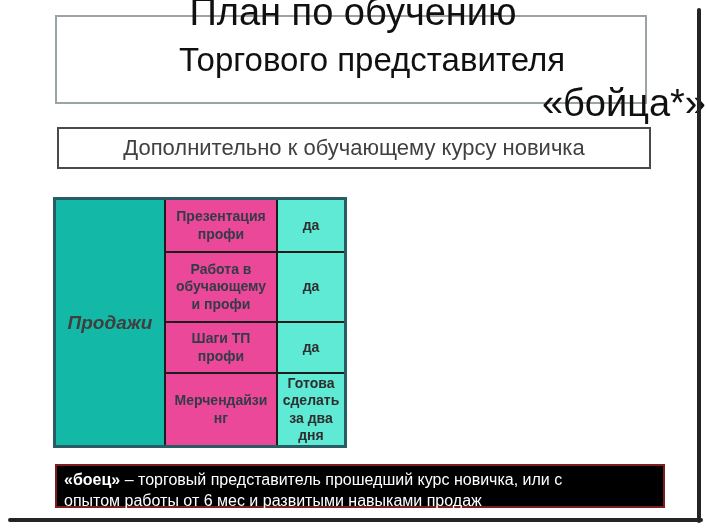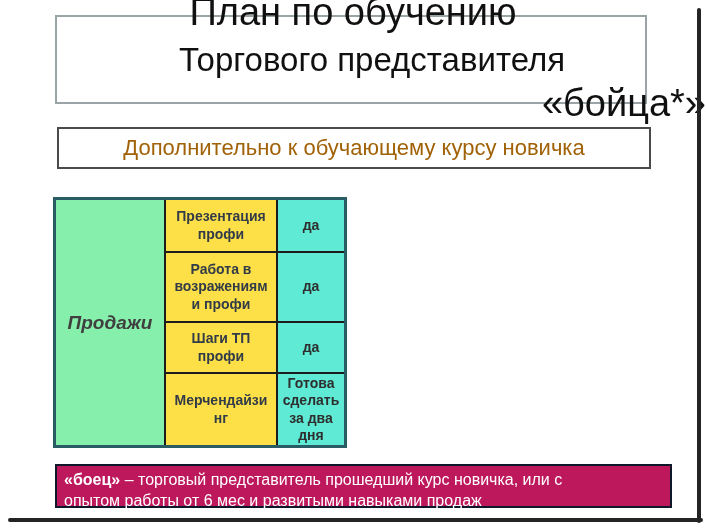--- a/index.html
+++ b/index.html
@@ -58,21 +58,21 @@
     left: 57px; top: 127px;
     width: 590px; height: 38px;
     border: 2px solid #4a4a4a;
     background: #ffffff;
     display: flex;
     align-items: center;
     justify-content: center;
   }
   .subtitle-text {
     font-size: 22px;
-    color: #a16207;
+    color: #404040;
     white-space: nowrap;
   }
 
   
   .skills-table {
     position: absolute;
     left: 53px; top: 197px;
     display: grid;
     grid-template-columns: 108px 110px 66px;
     grid-template-rows: 51px 68px 49px 71px;
@@ -89,43 +89,43 @@
     font-weight: 700;
     color: #323b47;
     font-size: 14px;
     line-height: 1.25;
     padding: 1px 2px;
     overflow: visible;
   }
   .cell-category {
     grid-column: 1;
     grid-row: 1 / 5;
-    background: #86efac;
+    background: #14b8a6;
     font-style: italic;
     font-size: 19px;
     color: #3f3f3f;
   }
-  .cell-skill  { grid-column: 2; background: #fde047; }
+  .cell-skill  { grid-column: 2; background: #ec4899; }
   .cell-status { grid-column: 3; background: #5eead4; color: #2e2e2e; }
   .row1 { grid-row: 1; }
   .row2 { grid-row: 2; }
   .row3 { grid-row: 3; }
   .row4 { grid-row: 4; }
 
   
   .footnote-bar {
     position: absolute;
     left: 55px; top: 464px;
     width: 584px; height: 34px;
-    background: #be185d;
-    border: 2px solid #0f172a;
+    background: #000000;
+    border: 2px solid #7f1d1d;
     color: #ffffff;
     font-size: 16px;
     line-height: 21px;
-    padding: 3px 22px 3px 7px;
+    padding: 3px 15px 3px 7px;
   }
   .fn-bold { font-weight: 700; }
   .fn-rest { font-weight: 400; white-space: pre-line; }
 </style>
 </head>
 <body>
 
 <div class="page">
 
   <div class="title-box"></div>
@@ -138,21 +138,21 @@
   </div>
 
   <div class="skills-table">
     <div class="cell cell-category">Продажи</div>
 
     <div class="cell cell-skill row1">Презентация
 профи</div>
     <div class="cell cell-status row1">да</div>
 
     <div class="cell cell-skill row2">Работа в
-возражениям
+обучающему
 и профи</div>
     <div class="cell cell-status row2">да</div>
 
     <div class="cell cell-skill row3">Шаги ТП
 профи</div>
     <div class="cell cell-status row3">да</div>
 
     <div class="cell cell-skill row4">Мерчендайзи
 нг</div>
     <div class="cell cell-status row4">Готова

